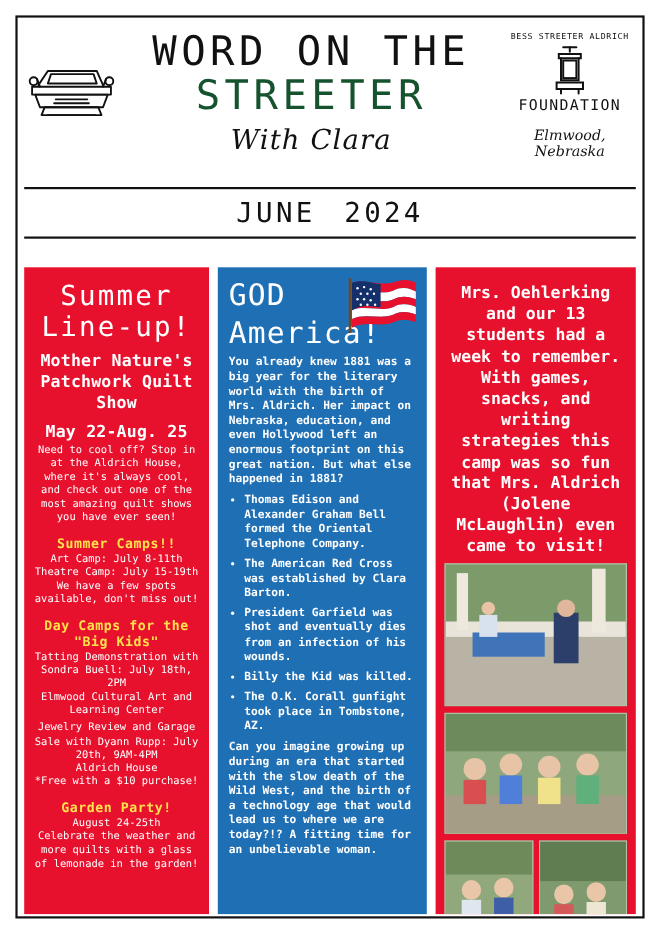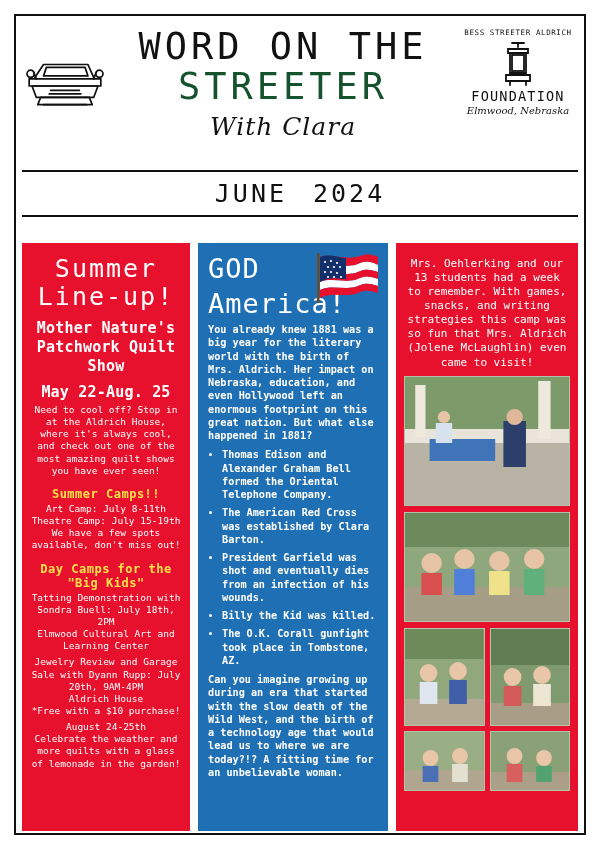--- a/index.html
+++ b/index.html
@@ -97,23 +97,23 @@
   }
   .logo-foundation {
     font-size: 13.5px;
     letter-spacing: 1.2px;
     color: #111;
     margin-top: 1px;
   }
   .logo-place {
     font-family: "DejaVu Serif", serif;
     font-style: italic;
-    font-size: 10px;
-    color: #111;
-    margin-top: 1px;
+    font-size: 13px;
+    color: #111;
+    margin-top: 12px;
   }
 
   .rule {
     border: 0;
     border-top: 2px solid #111;
     margin: 0;
   }
   .dateline {
     text-align: center;
     font-size: 25px;
@@ -212,23 +212,23 @@
     text-align: left;
     font-size: 10.2px;
     line-height: 1.3;
     font-weight: bold;
     margin: 4px 0 6px 0;
     padding-left: 14px;
   }
   .blue-list li { margin-bottom: 5px; }
 
   .wild-intro {
-    font-size: 11px;
+    font-size: 15px;
     line-height: 1.28;
-    font-weight: normal;
+    font-weight: bold;
     margin: 4px 2px 6px 2px;
   }
 
   
   .photo {
     position: relative;
     overflow: hidden;
     background: #8aa37b;
     border: 1px solid rgba(255,255,255,.35);
   }
@@ -313,20 +313,21 @@
 Theatre Camp: July 15-19th
 We have a few spots available, don't miss out!</div>
 
         <div class="sub-head-yellow">Day Camps for the "Big Kids"</div>
         <div class="body-txt" style="white-space:pre-line">Tatting Demonstration with Sondra Buell: July 18th, 2PM
 Elmwood Cultural Art and Learning Center</div>
         <div class="body-txt" style="white-space:pre-line">Jewelry Review and Garage Sale with Dyann Rupp: July 20th, 9AM-4PM
 Aldrich House
 *Free with a $10 purchase!</div>
 
+        <div class="sub-head-yellow">Garden Party!</div>
         <div class="body-txt" style="white-space:pre-line">August 24-25th
 Celebrate the weather and more quilts with a glass of lemonade in the garden!</div>
       </div>
 
       <div class="col col-blue">
         <div class="flag-row">
           <div class="flag">
             <svg viewBox="0 0 64 52" width="64" height="52">
               <g>
                 <path d="M4 6 C16 2, 30 10, 44 5 C52 2, 58 4, 62 6 L62 14 C56 11, 50 9, 42 13 C30 18, 16 11, 4 15 Z" fill="#e8112d"></path>

